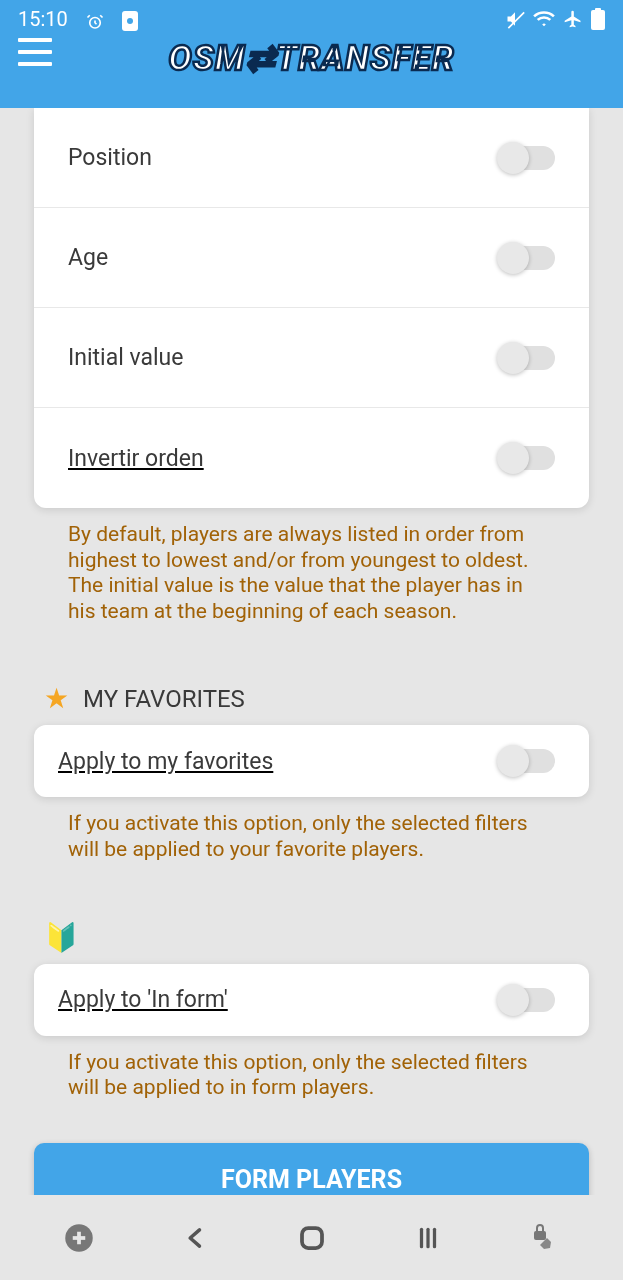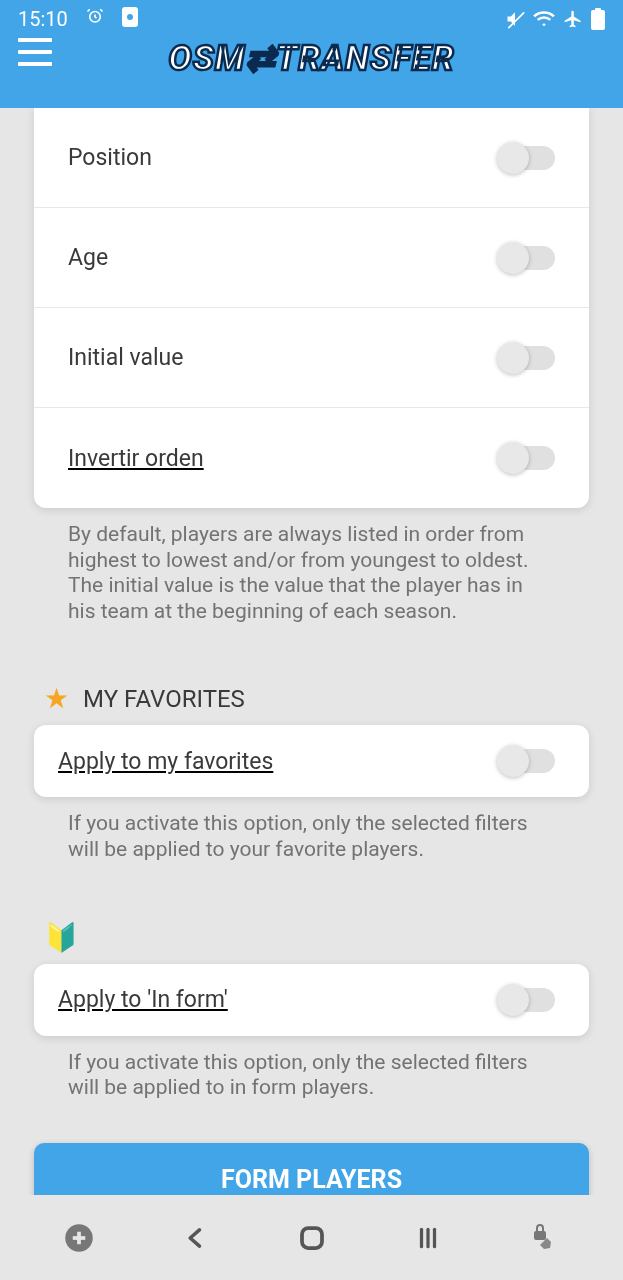--- a/index.html
+++ b/index.html
@@ -14,21 +14,21 @@
     height: 38px;
     background: #42a5e8;
     display: flex;
     align-items: center;
     justify-content: space-between;
     padding: 0 18px;
     color: #fff;
     font-size: 20px;
     font-weight: 400;
   }
-  .status-left { display: flex; align-items: flex-start; gap: 18px; }
+  .status-left { display: flex; align-items: flex-end; gap: 18px; }
   .status-right { display: flex; align-items: center; gap: 8px; }
   .status-icon { display: inline-flex; }
 
   .app-bar {
     height: 70px;
     background: #42a5e8;
     display: flex;
     align-items: flex-start;
     padding: 0 18px;
     position: relative;
@@ -95,21 +95,21 @@
     transform: translateY(-50%);
     width: 32px; height: 32px;
     background: #e8e8e8;
     border-radius: 50%;
     box-shadow: 0 1px 4px rgba(0,0,0,0.25);
   }
 
   .help-text {
     font-size: 21px;
     line-height: 1.22;
-    color: #737373;
+    color: #a16207;
     padding: 14px 34px 0 34px;
   }
 
   .section-header {
     display: flex;
     align-items: center;
     gap: 14px;
     padding: 0 10px;
     margin-top: 58px;
     margin-bottom: 10px;

